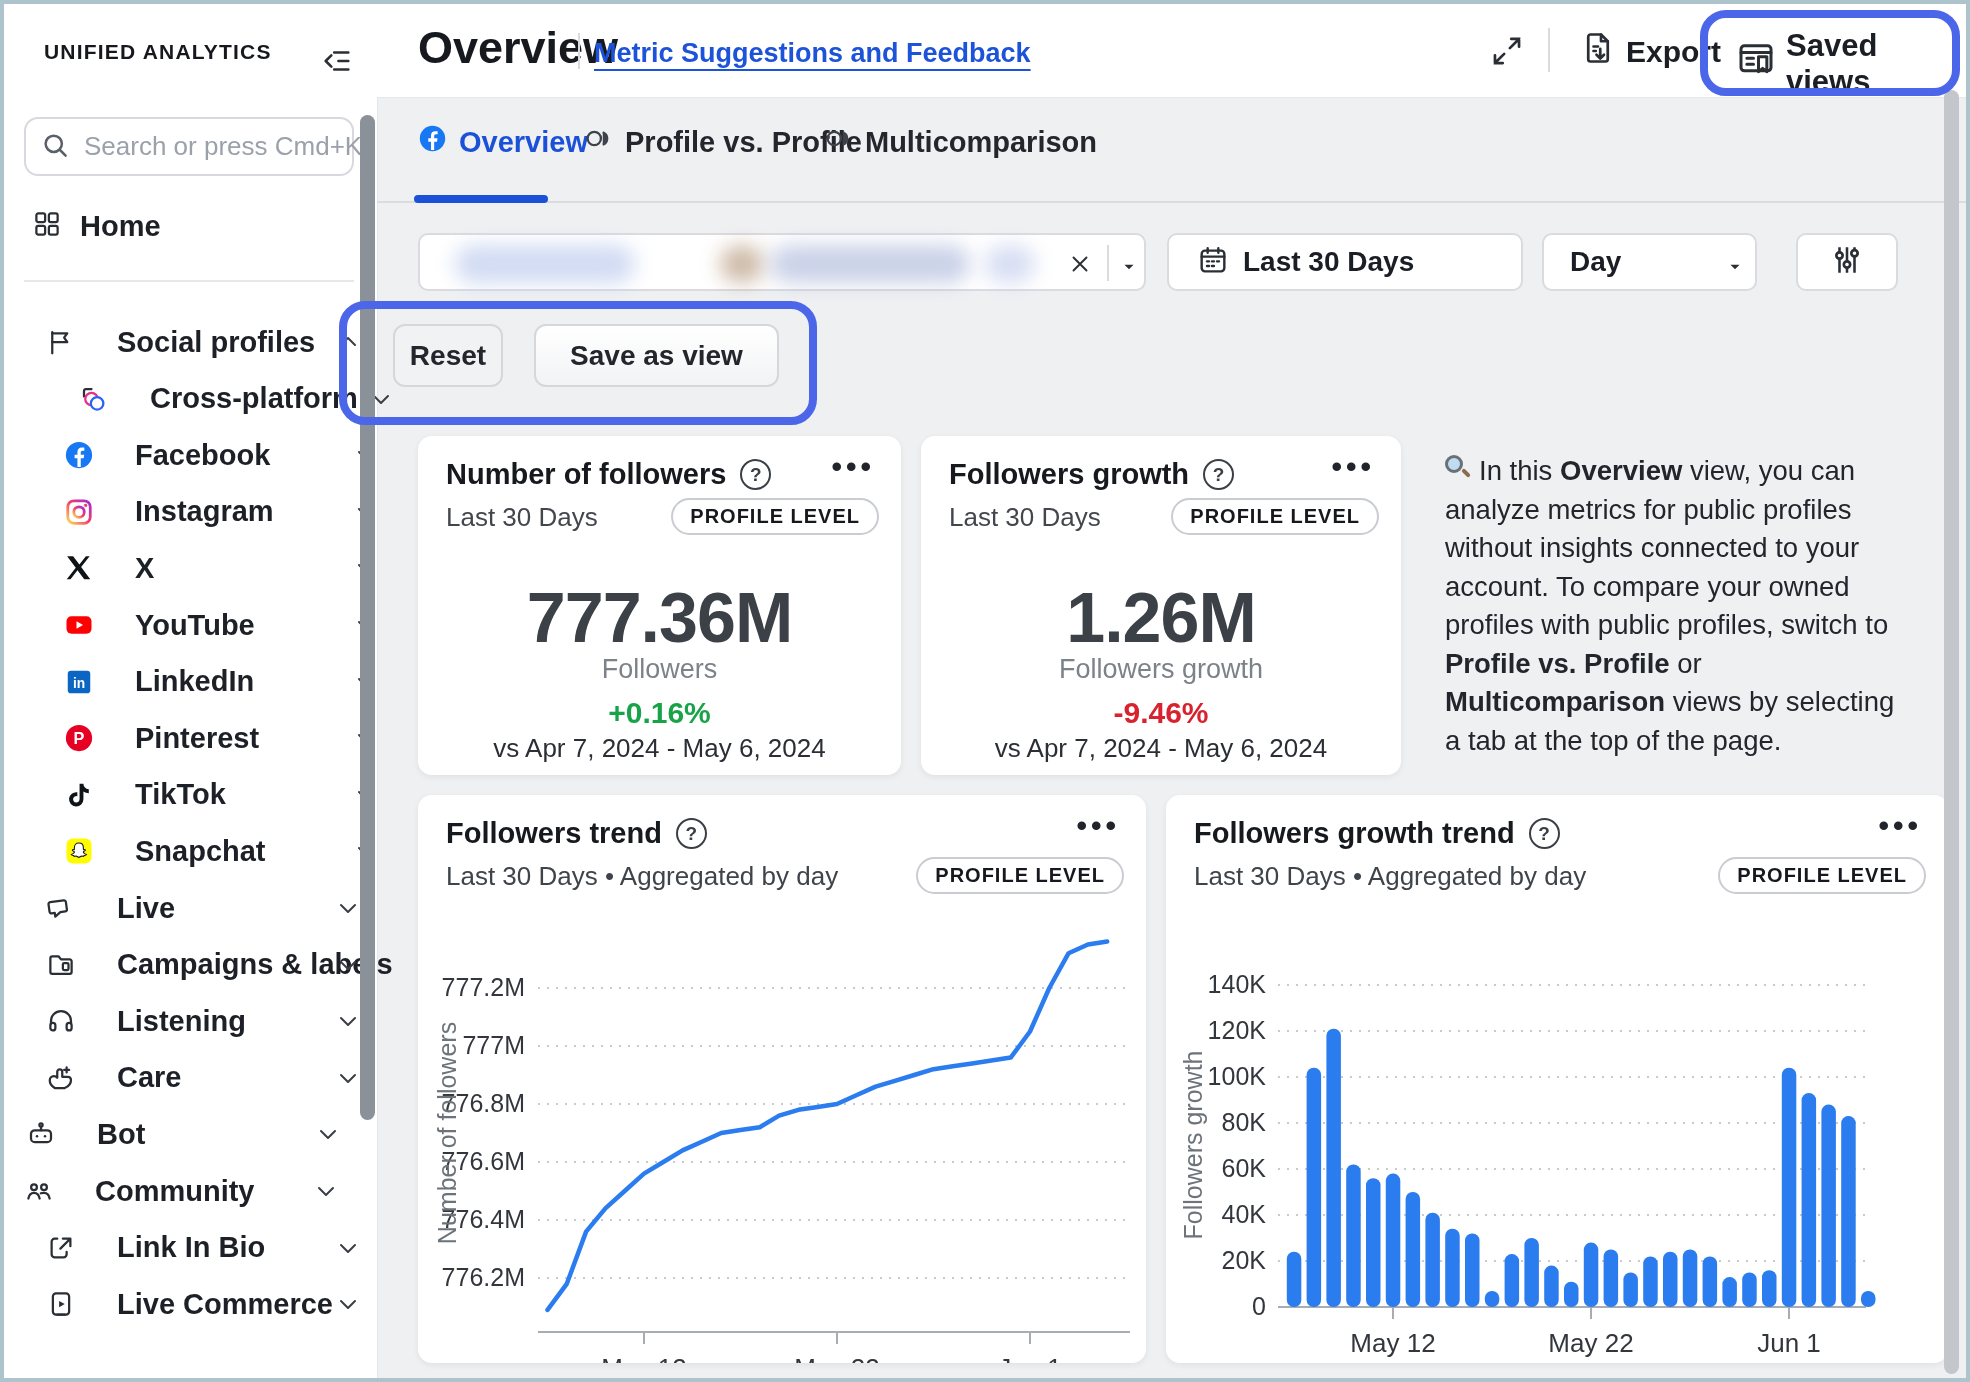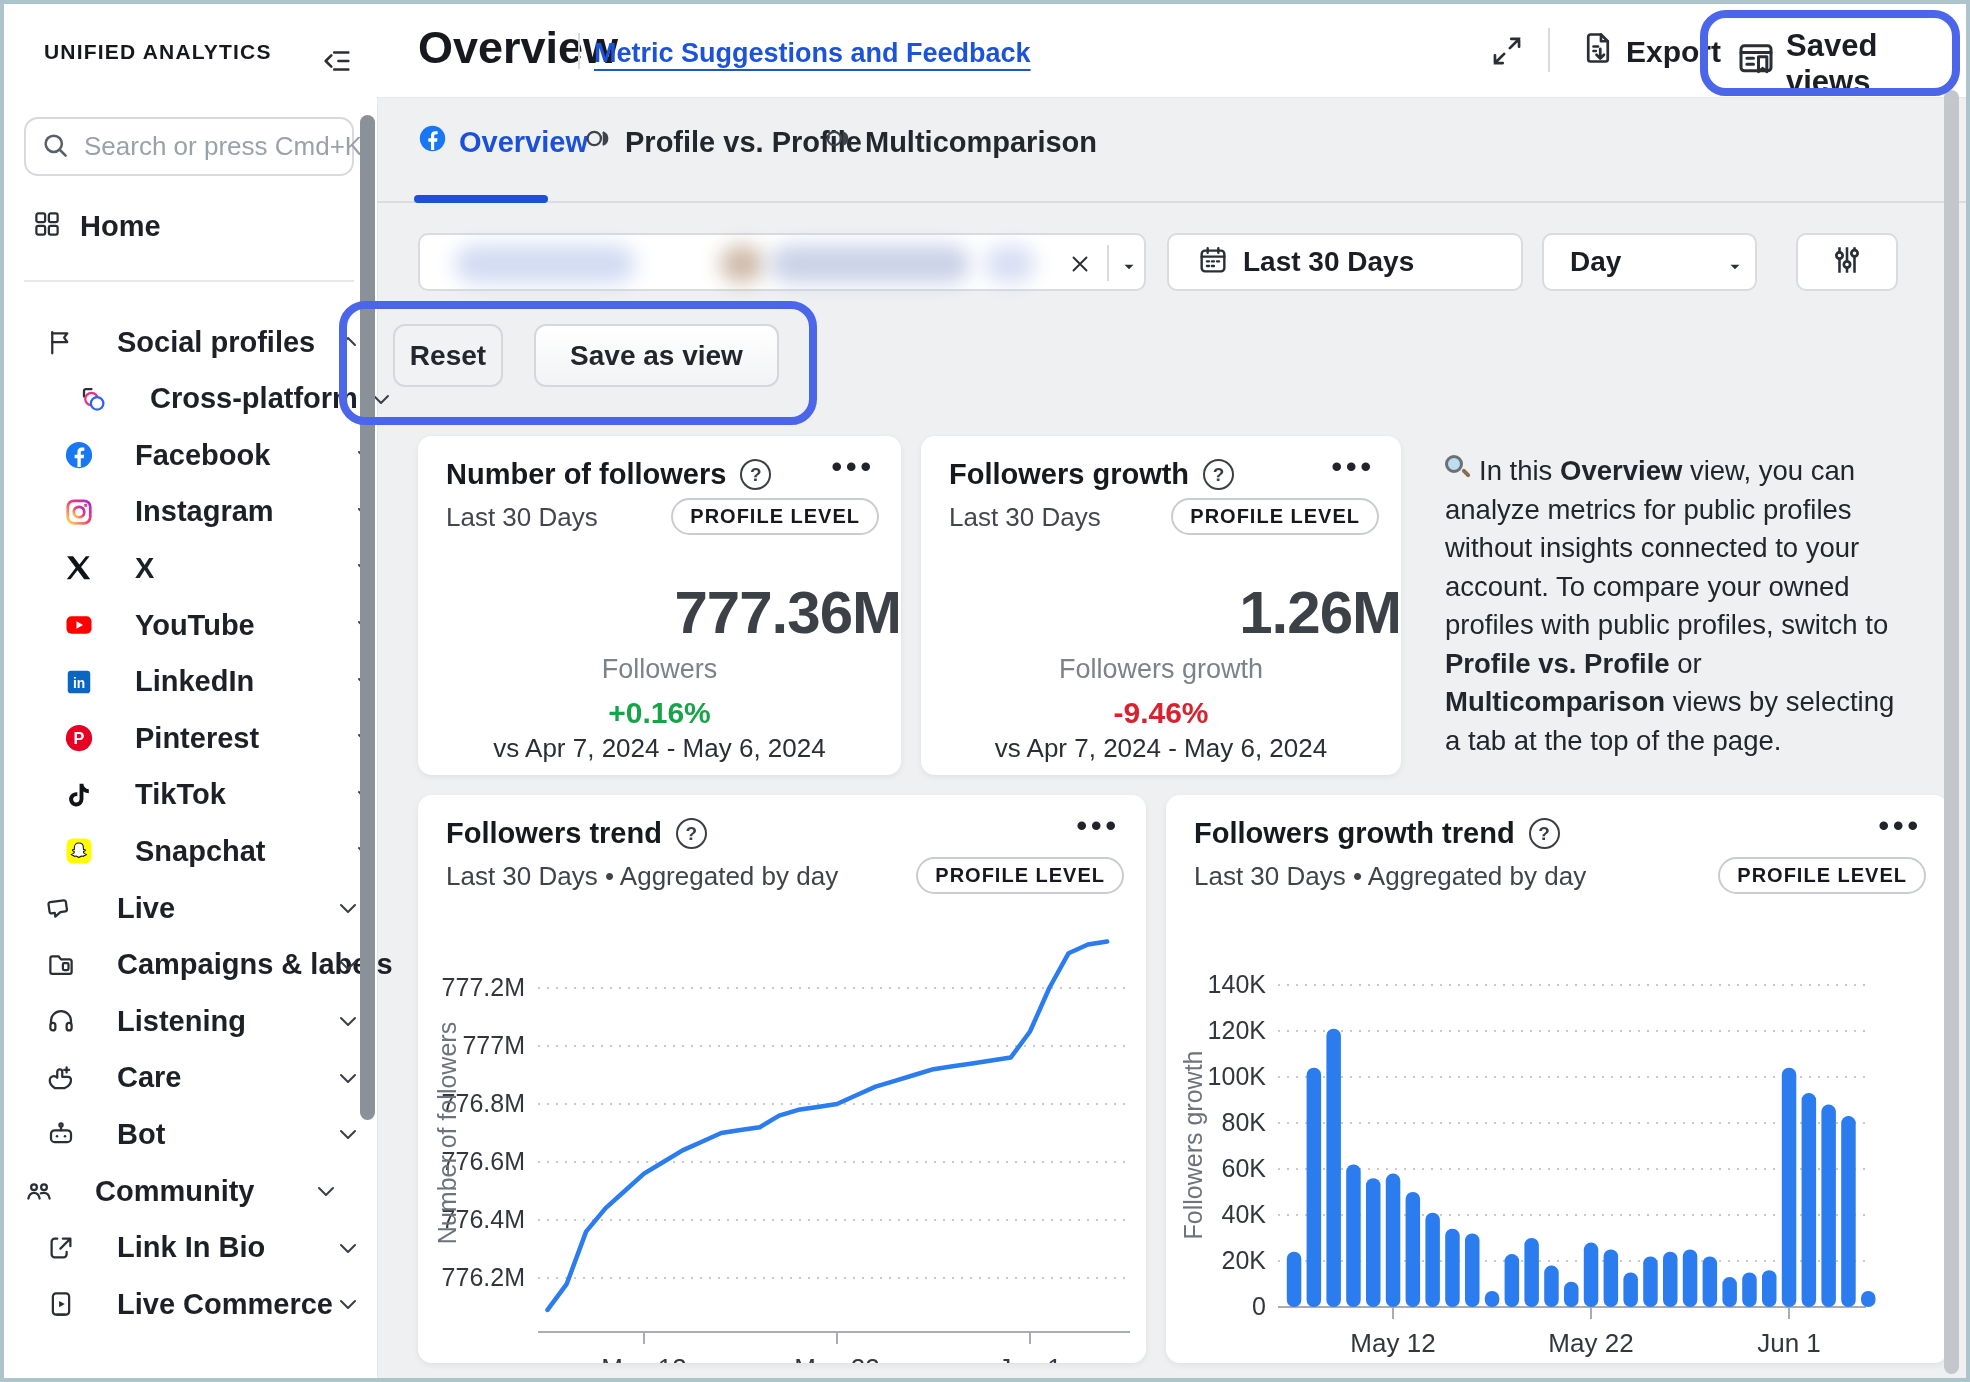--- a/index.html
+++ b/index.html
@@ -45,21 +45,21 @@
        display:flex;align-items:center;justify-content:center;font-size:28px;font-weight:700;color:#23272d;cursor:pointer;}
   
   .card{position:absolute;background:#fff;border-radius:14px;box-shadow:0 2px 6px rgba(20,24,33,.07);}
   .card-title{position:absolute;left:28px;top:22px;font-size:29px;font-weight:700;color:#16191e;display:flex;align-items:center;gap:14px;}
   .help{width:31px;height:31px;border:2px solid #3a3f46;border-radius:50%;display:inline-flex;align-items:center;
         justify-content:center;font-size:19px;font-weight:700;color:#3a3f46;box-sizing:border-box;cursor:pointer;}
   .dots{position:absolute;right:26px;top:14px;font-size:30px;letter-spacing:4px;font-weight:800;color:#21252b;cursor:pointer;}
   .period{position:absolute;left:28px;top:66px;font-size:26px;color:#43474d;}
   .badge{position:absolute;right:22px;top:62px;height:37px;border:2px solid #c9ccd1;border-radius:19px;
          display:flex;align-items:center;padding:0 17px;font-size:20px;font-weight:800;letter-spacing:1px;color:#16181d;box-sizing:border-box;}
-  .big-val{position:absolute;left:0;width:100%;top:142px;text-align:right;font-size:60px;font-weight:700;color:#3c4148;letter-spacing:-1px;}
+  .big-val{position:absolute;left:0;width:100%;top:142px;text-align:center;font-size:70px;font-weight:700;color:#3c4148;letter-spacing:-1px;}
   .val-lbl{position:absolute;left:0;width:100%;top:218px;text-align:center;font-size:27px;color:#7c828a;}
   .delta{position:absolute;left:0;width:100%;top:260px;text-align:center;font-size:30px;font-weight:700;}
   .vs{position:absolute;left:0;width:100%;top:297px;text-align:center;font-size:26px;color:#2b2f35;}
   
   .info{left:1445px;top:452px;width:458px;font-size:27.5px;line-height:38.5px;color:#22262c;}
   .info b{font-weight:750;}
   .mag{display:inline-block;width:28px;height:28px;position:relative;vertical-align:-3px;margin-right:6px;}
   .mag .lens{position:absolute;left:0;top:0;width:18px;height:18px;border:3.5px solid #6b7075;border-radius:50%;
              background:#bfdcf2;box-sizing:border-box;}
   .mag .hdl{position:absolute;left:16px;top:16px;width:10px;height:4px;background:#8a6d4f;border-radius:2px;transform:rotate(45deg);}
@@ -266,21 +266,21 @@
             <svg width="30" height="30" viewBox="0 0 24 24" fill="none">
               <path d="M7 20c-2.5-1.5-4-3.5-4-6 0-2 1.5-3.5 3.3-3.5 1 0 2 .5 2.7 1.3V7a2 2 0 0 1 4 0v4h4.5a2.5 2.5 0 0 1 2.5 2.5c0 3-2 5.2-5 6.5z" stroke="#2a2e35" stroke-width="1.8" stroke-linecap="round" stroke-linejoin="round"></path>
               <path d="M16.5 3.5v4M14.5 5.5h4" stroke="#2a2e35" stroke-width="1.8" stroke-linecap="round" stroke-linejoin="round"></path>
             </svg>
           </span>
     <span class="lbl">Care</span>
     <span class="chev"><svg width="24" height="24" viewBox="0 0 24 24" fill="none">
               <path d="M5 9l7 7 7-7" stroke="#3a3f46" stroke-width="2" stroke-linecap="round" stroke-linejoin="round" fill="none"></path>
             </svg></span>
         </div>
-        <div class="sitem" style="top: 1104.4px; padding-left: 42px;">
+        <div class="sitem" style="top: 1104.4px; padding-left: 22px;">
           <span class="ic">
             <svg width="30" height="30" viewBox="0 0 24 24" fill="none">
               <rect x="4" y="9" width="16" height="9.5" rx="3" stroke="#2a2e35" stroke-width="1.8" stroke-linecap="round" stroke-linejoin="round"></rect>
               <path d="M12 9V6" stroke="#2a2e35" stroke-width="1.8" stroke-linecap="round" stroke-linejoin="round"></path>
               <circle cx="12" cy="4.8" r="1.3" stroke="#2a2e35" stroke-width="1.8" stroke-linecap="round" stroke-linejoin="round"></circle>
               <circle cx="8.8" cy="13.7" r="1" fill="#2a2e35"></circle>
               <circle cx="15.2" cy="13.7" r="1" fill="#2a2e35"></circle>
             </svg>
           </span>
     <span class="lbl">Bot</span>

